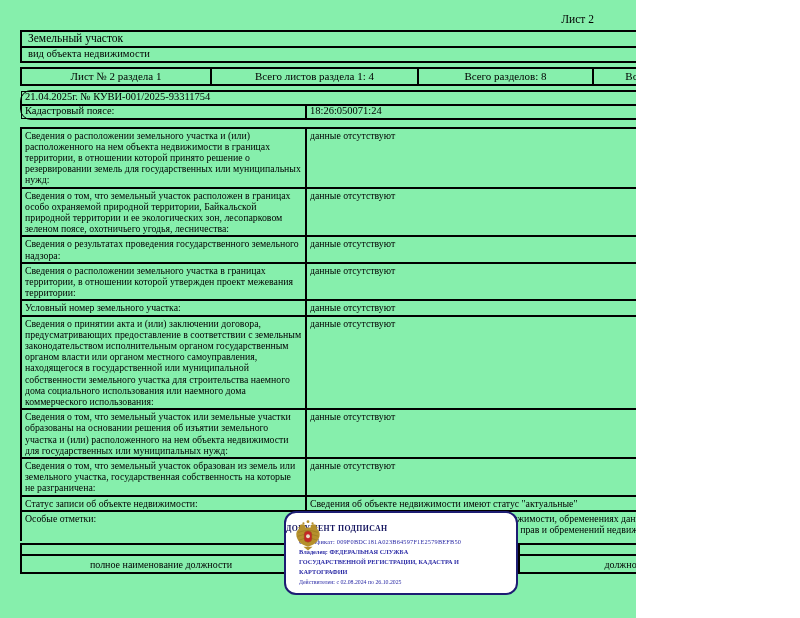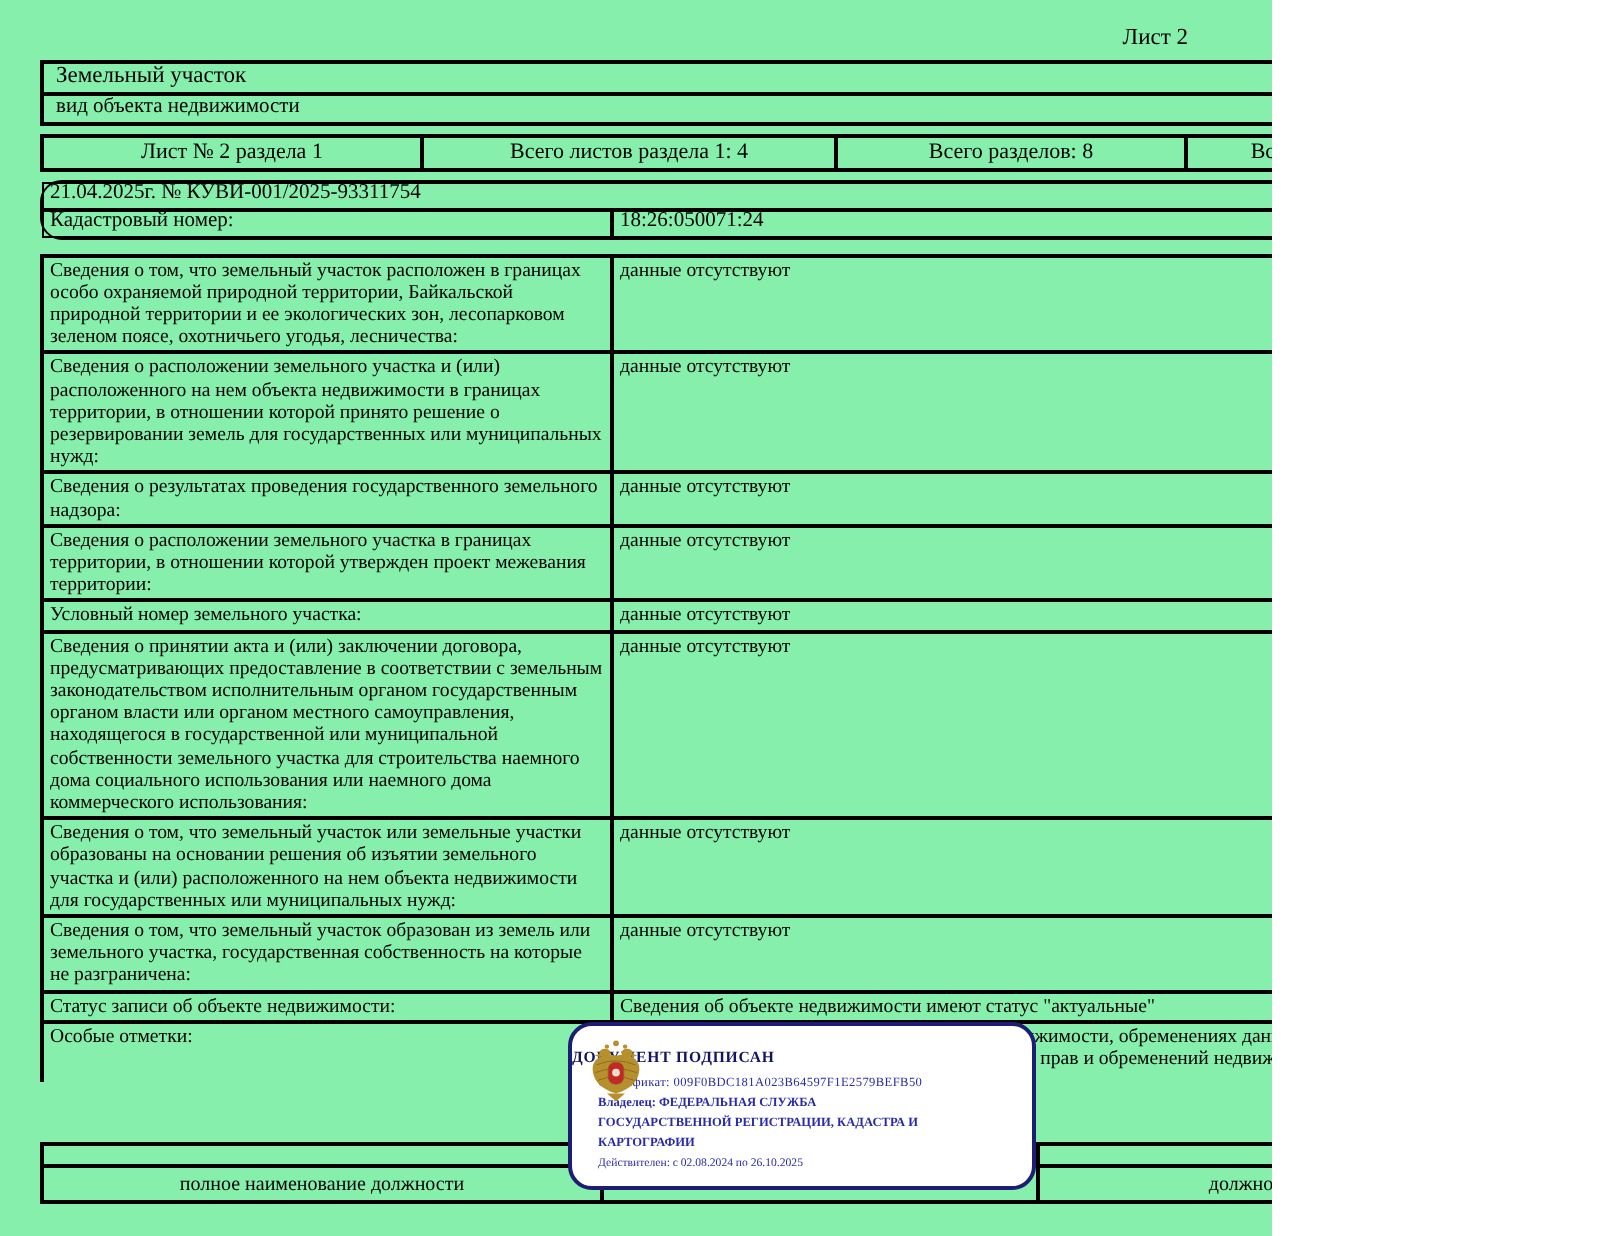--- a/index.html
+++ b/index.html
@@ -38,21 +38,21 @@
   .tbl-b { margin-top: 4px; }
   .tbl-b td { text-align: center; font-size: 11px; line-height: 13px; padding: 1px 3px; }
   .tbl-c { margin-top: 4px; border-radius: 11px; }
   .tbl-c td { font-size: 10.5px; line-height: 10.8px; padding: 0px 3px 1px 3px; }
   .main-tbl { margin-top: 7px; border-bottom: none; }
   .main-tbl td { font-size: 9.8px; line-height: 11.2px; padding: 1px 3px; }
   .main-tbl tr.open-row td { border-bottom: none; padding-bottom: 6px; }
   .sig-tbl {
     position: absolute;
     left: 20px;
-    top: 571px;
+    top: 543px;
     margin-left: 0;
     z-index: 1;
   }
   .sig-tbl td { font-size: 10px; line-height: 12px; text-align: center; }
   .sig-tbl .spacer-row td { height: 11px; }
   .sig-tbl .label-row td { height: 16px; padding-top: 3px; }
   .stamp {
     position: absolute;
     left: 284px;
     top: 511px;
@@ -128,38 +128,38 @@
   <table class="doc-table tbl-c">
     <colgroup>
         <col style="width:285px">
         <col>
       </colgroup>
     <tbody>
         <tr>
       <td colspan="2">21.04.2025г. № КУВИ-001/2025-93311754</td>
     </tr>
     <tr>
-      <td>Кадастровый номер:</td>
+      <td>Кадастровый поясе:</td>
       <td>18:26:050071:24</td>
     </tr>
   </tbody>
     </table>
 
   <table class="doc-table main-tbl">
     <colgroup>
         <col style="width:285px">
         <col>
       </colgroup>
     <tbody>
         <tr>
+      <td>Сведения о расположении земельного участка и (или) расположенного на нем объекта недвижимости в границах территории, в отношении которой принято решение о резервировании земель для государственных или муниципальных нужд:</td>
+      <td>данные отсутствуют</td>
+    </tr>
+    <tr>
       <td>Сведения о том, что земельный участок расположен в границах особо охраняемой природной территории, Байкальской природной территории и ее экологических зон, лесопарковом зеленом поясе, охотничьего угодья, лесничества:</td>
-      <td>данные отсутствуют</td>
-    </tr>
-    <tr>
-      <td>Сведения о расположении земельного участка и (или) расположенного на нем объекта недвижимости в границах территории, в отношении которой принято решение о резервировании земель для государственных или муниципальных нужд:</td>
       <td>данные отсутствуют</td>
     </tr>
     <tr>
       <td>Сведения о результатах проведения государственного земельного надзора:</td>
       <td>данные отсутствуют</td>
     </tr>
     <tr>
       <td>Сведения о расположении земельного участка в границах территории, в отношении которой утвержден проект межевания территории:</td>
       <td>данные отсутствуют</td>
     </tr>

